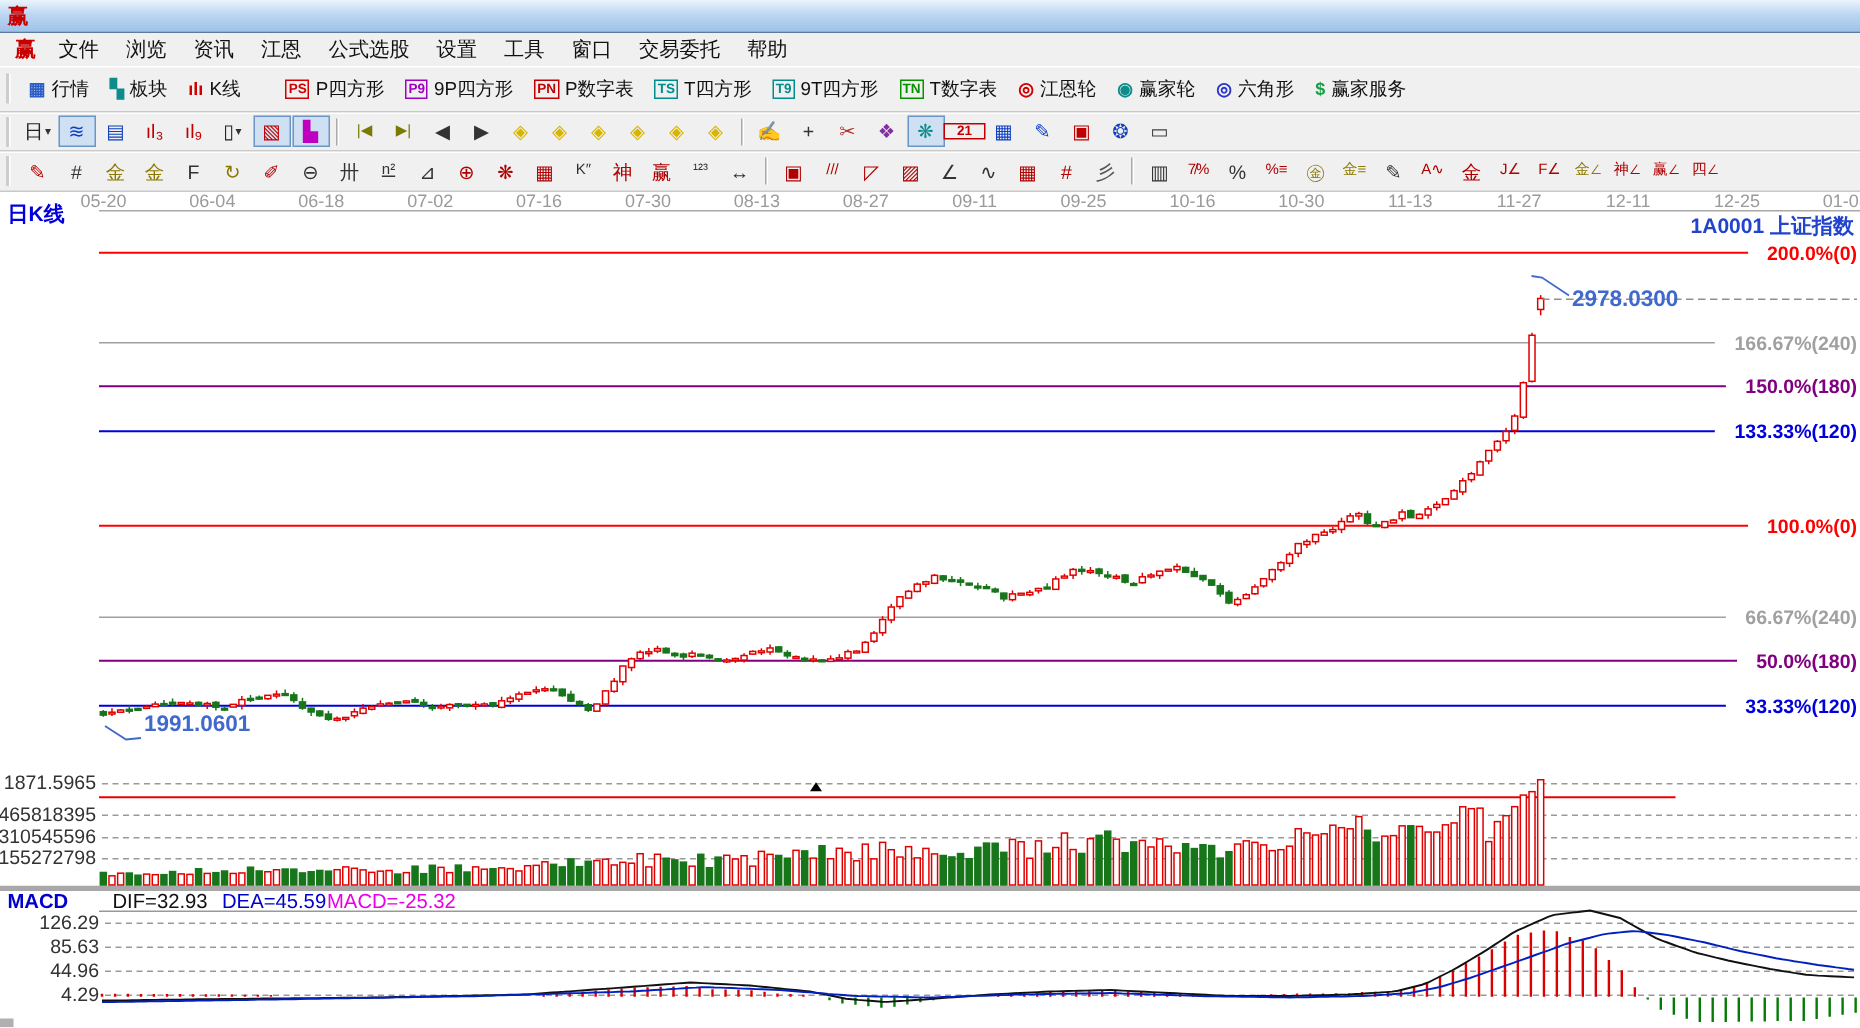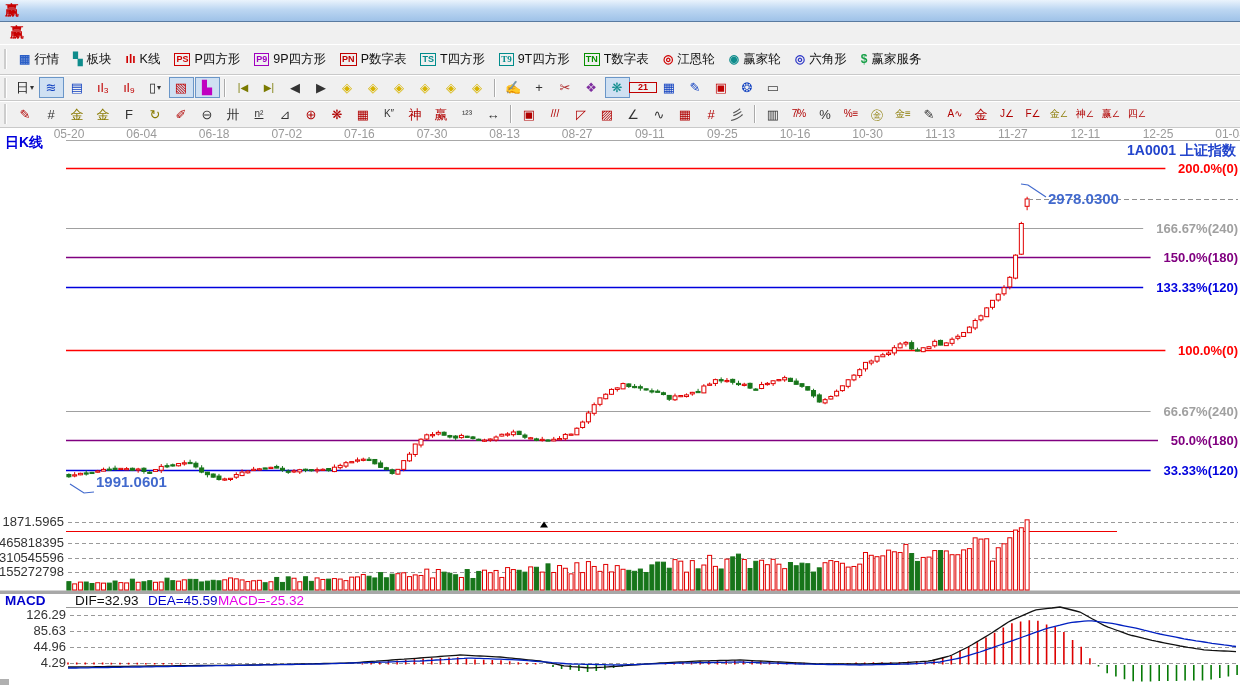--- a/index.html
+++ b/index.html
@@ -46,54 +46,66 @@
 </style>
 </head>
 <body>
 
 <div class="titlebar">
   <span class="logo">赢</span>
 </div>
 
 <div class="menubar">
   <span class="logo" style="margin:0 6px;">赢</span>
+  <span id="menu-items" style="display:flex;">
+      <span class="menu-item">文件</span>
+      <span class="menu-item">浏览</span>
+      <span class="menu-item">资讯</span>
+      <span class="menu-item">江恩</span>
+      <span class="menu-item">公式选股</span>
+      <span class="menu-item">设置</span>
+      <span class="menu-item">工具</span>
+      <span class="menu-item">窗口</span>
+      <span class="menu-item">交易委托</span>
+      <span class="menu-item">帮助</span>
+    </span>
 </div>
 
 <div class="toolbar tb1" id="toolbar-main">
     <span class="grip"></span>
     <span class="tb1-item">
       <span class="tb1-icon" style="color: rgb(43, 95, 199);">▦</span>
       <span>行情</span>
     </span>
     <span class="tb1-item">
       <span class="tb1-icon" style="color: rgb(14, 140, 140);">▚</span>
       <span>板块</span>
     </span>
     <span class="tb1-item">
       <span class="tb1-icon" style="color: rgb(208, 0, 0);">ılı</span>
       <span>K线</span>
     </span>
     <span class="tb1-item">
-      <span class="tb1-icon box" style="color: rgb(208, 0, 0);">PS</span>
+      <span class="tb1-icon box" style="color: rgb(208, 0, 0); margin-left: 16px;">PS</span>
       <span>P四方形</span>
     </span>
     <span class="tb1-item">
       <span class="tb1-icon box" style="color: rgb(160, 0, 192);">P9</span>
       <span>9P四方形</span>
     </span>
     <span class="tb1-item">
       <span class="tb1-icon box" style="color: rgb(192, 0, 0);">PN</span>
       <span>P数字表</span>
     </span>
     <span class="tb1-item">
       <span class="tb1-icon box" style="color: rgb(0, 140, 140);">TS</span>
       <span>T四方形</span>
     </span>
     <span class="tb1-item">
-      <span class="tb1-icon box" style="color: rgb(0, 140, 140); font-family: Liberation Serif, serif;">T9</span>
+      <span class="tb1-icon box" style="color: rgb(0, 140, 140);">T9</span>
       <span>9T四方形</span>
     </span>
     <span class="tb1-item">
       <span class="tb1-icon box" style="color: rgb(8, 144, 0);">TN</span>
       <span>T数字表</span>
     </span>
     <span class="tb1-item">
       <span class="tb1-icon" style="color: rgb(208, 0, 0);">◎</span>
       <span>江恩轮</span>
     </span>

